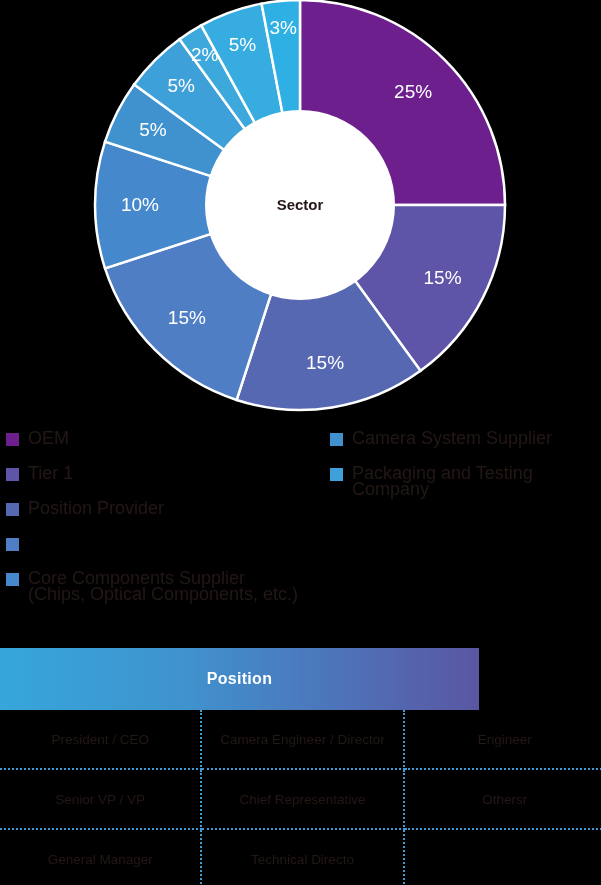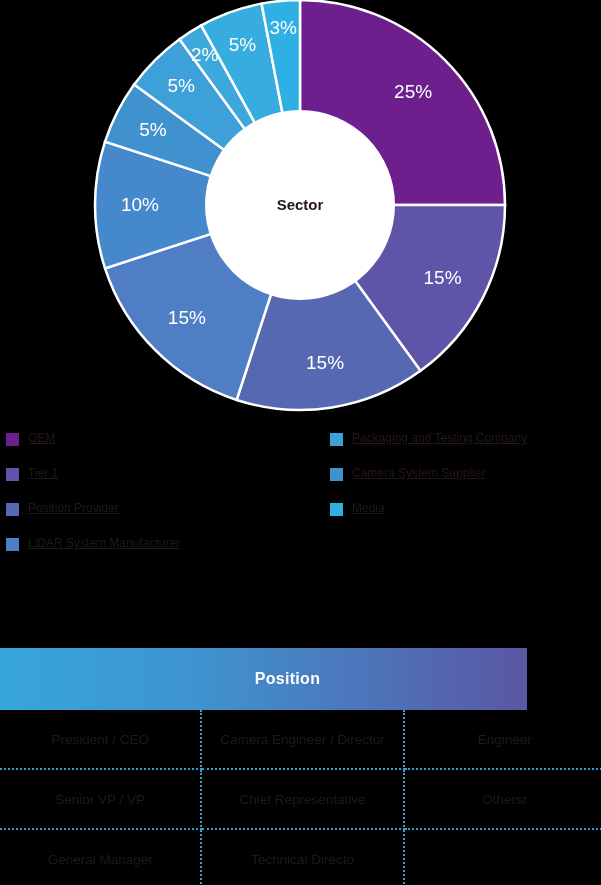--- a/index.html
+++ b/index.html
@@ -58,43 +58,41 @@
     min-height: 22px;
   }
   .legend-swatch {
     width: 13px;
     height: 13px;
     flex: 0 0 13px;
     margin-top: 3px;
     margin-right: 9px;
   }
   .legend-text {
-    font-size: 12px;
+    font-size: 18px;
     line-height: 16px;
     color: #231815;
     white-space: pre-line;
-    text-decoration: underline;
   }
 
   
   #position-block {
     position: absolute;
     left: 0;
     top: 648px;
     width: 601px;
     height: 237px;
   }
   #position-header {
     width: 479px;
     height: 62px;
     background: linear-gradient(to right, #36a6db 0%, #3f93ce 38%, #4e72b8 72%, #5a56a2 100%);
     display: flex;
     align-items: center;
     justify-content: center;
-    padding-left: 48px;
   }
   #position-title {
     color: #ffffff;
     font-size: 16px;
     font-weight: bold;
     letter-spacing: 0.3px;
   }
   #position-table {
     position: relative;
     width: 601px;
@@ -165,35 +163,35 @@
       <div class="legend-item">
         <span class="legend-swatch" style="background: rgb(94, 84, 168);"></span>
         <span class="legend-text">Tier 1</span>
       </div>
       <div class="legend-item">
         <span class="legend-swatch" style="background: rgb(87, 104, 178);"></span>
         <span class="legend-text">Position Provider</span>
       </div>
       <div class="legend-item">
         <span class="legend-swatch" style="background: rgb(79, 126, 196);"></span>
-        <span class="legend-text">LiDAR System Manufacturer</span>
+      </div>
+      <div class="legend-item">
+        <span class="legend-swatch" style="background: rgb(69, 137, 204);"></span>
+        <span class="legend-text">Core Components Supplier
+(Chips, Optical Components, etc.)</span>
       </div>
     </div>
   <div class="legend-col" id="legend-col-right">
       <div class="legend-item">
+        <span class="legend-swatch" style="background: rgb(64, 146, 207);"></span>
+        <span class="legend-text">Camera System Supplier</span>
+      </div>
+      <div class="legend-item">
         <span class="legend-swatch" style="background: rgb(62, 160, 216);"></span>
         <span class="legend-text">Packaging and Testing Company</span>
-      </div>
-      <div class="legend-item">
-        <span class="legend-swatch" style="background: rgb(64, 146, 207);"></span>
-        <span class="legend-text">Camera System Supplier</span>
-      </div>
-      <div class="legend-item">
-        <span class="legend-swatch" style="background: rgb(47, 176, 228);"></span>
-        <span class="legend-text">Media</span>
       </div>
     </div>
 </div>
 
 <div id="position-block">
   <div id="position-header">
     <span id="position-title">Position</span>
   </div>
   <div id="position-table">
     <table>

